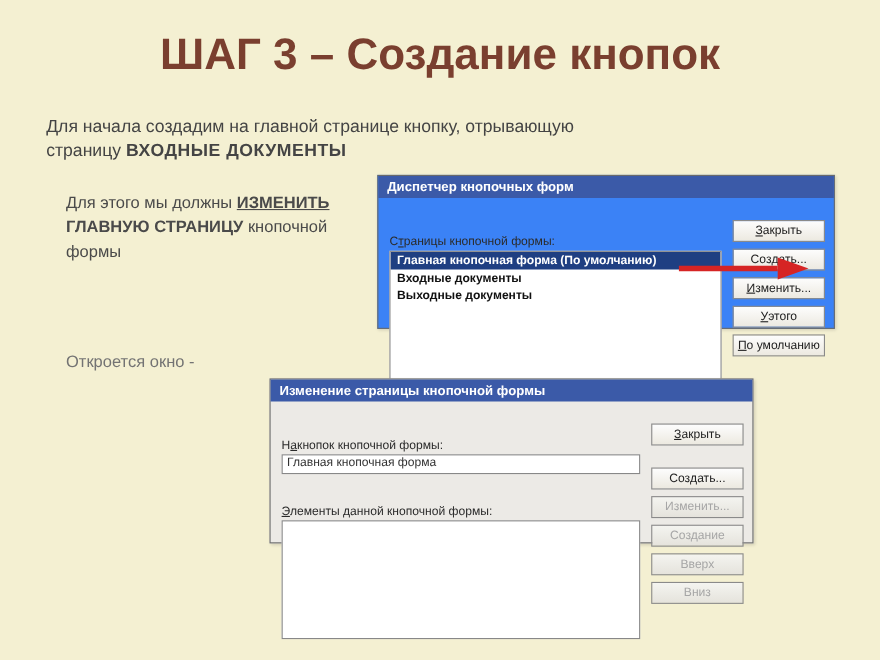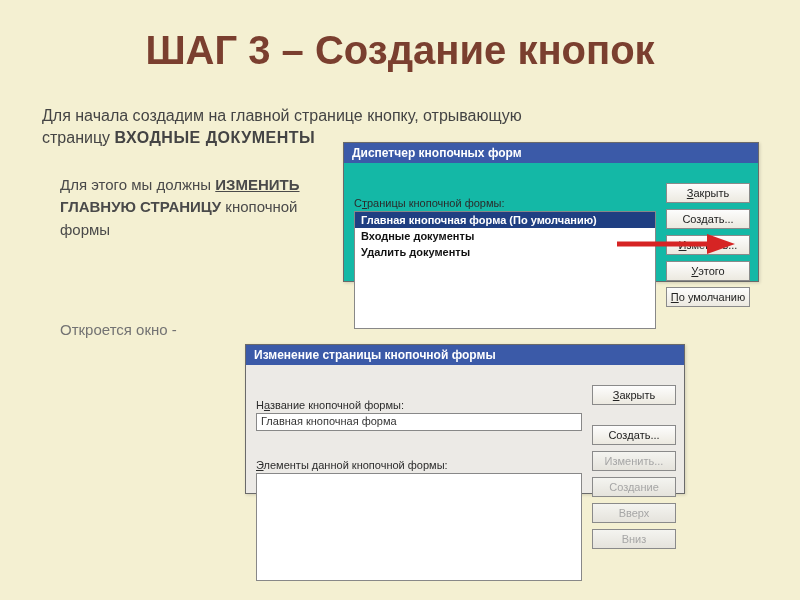--- a/index.html
+++ b/index.html
@@ -37,25 +37,25 @@
     .open-note {
       color: #737373;
       font-size: 15px;
       margin: 80px 0 0 60px;
     }
 
     
     .dlg1 {
       position: absolute;
       left: 343px;
-      top: 142px;
+      top: 159px;
       width: 416px;
       height: 140px;
       border: 1px solid #6a6a6a;
-      background: #14b8a6;
+      background: #3b82f6;
       box-shadow: 1px 1px 3px rgba(0,0,0,0.15);
     }
     .titlebar {
       background: #3b5aa8;
       color: #fff;
       font-size: 12px;
       font-weight: 700;
       padding: 3px 8px;
       height: 20px;
       display: flex;
@@ -165,21 +165,21 @@
 <div class="dlg1">
   <div class="titlebar">Диспетчер кнопочных форм</div>
   <div class="dlg-body">
     <div class="listarea">
       <div class="lbl">
         <span>С</span><span class="accel">т</span><span>раницы кнопочной формы:</span>
       </div>
       <div class="listbox">
         <div class="listitem sel">Главная кнопочная форма (По умолчанию)</div>
         <div class="listitem">Входные документы</div>
-        <div class="listitem">Удалить документы</div>
+        <div class="listitem">Выходные документы</div>
       </div>
     </div>
     <div class="dlg-btns">
       <div class="win-btn">
           <span class="accel">З</span>
           <span>акрыть</span>
         </div>
       <div class="win-btn">
           <span>Соз</span>
           <span class="accel">д</span>
@@ -204,21 +204,21 @@
 <svg class="arrow" viewBox="0 0 120 24">
   <line x1="0" y1="12" x2="90" y2="12" stroke="#d62424" stroke-width="5"></line>
   <polygon points="90,2 118,12 90,22" fill="#d62424"></polygon>
 </svg>
 
 <div class="dlg2">
   <div class="titlebar">Изменение страницы кнопочной формы</div>
   <div class="dlg-body">
     <div class="leftcol">
       <div class="lbl">
-        <span>Н</span><span class="accel">а</span><span>звание кнопочной формы:</span>
+        <span>Н</span><span class="accel">а</span><span>кнопок кнопочной формы:</span>
       </div>
       <div class="textbox">Главная кнопочная форма</div>
       <div class="lbl">
         <span class="accel">Э</span><span>лементы данной кнопочной формы:</span>
       </div>
       <div class="elems"></div>
     </div>
     <div class="dlg-btns">
       <div class="win-btn">
           <span class="accel">З</span>

